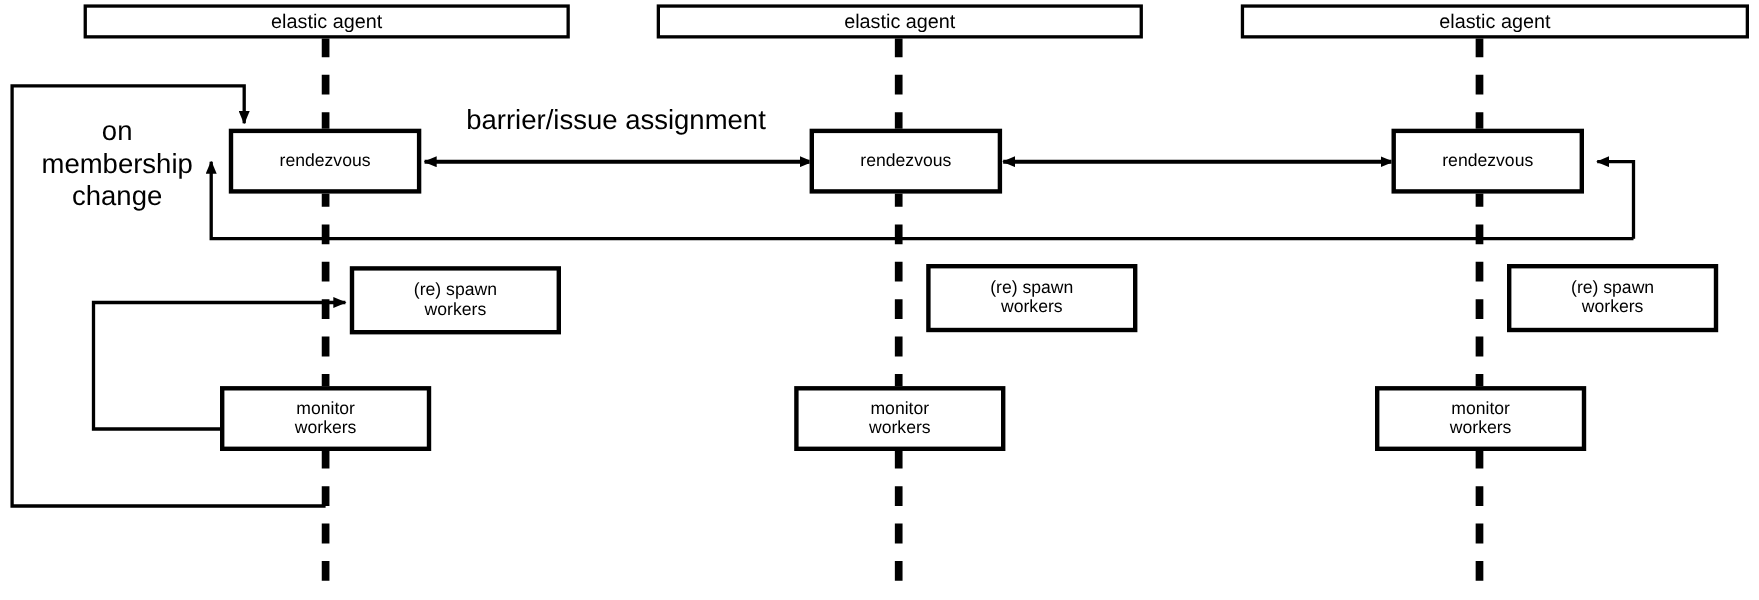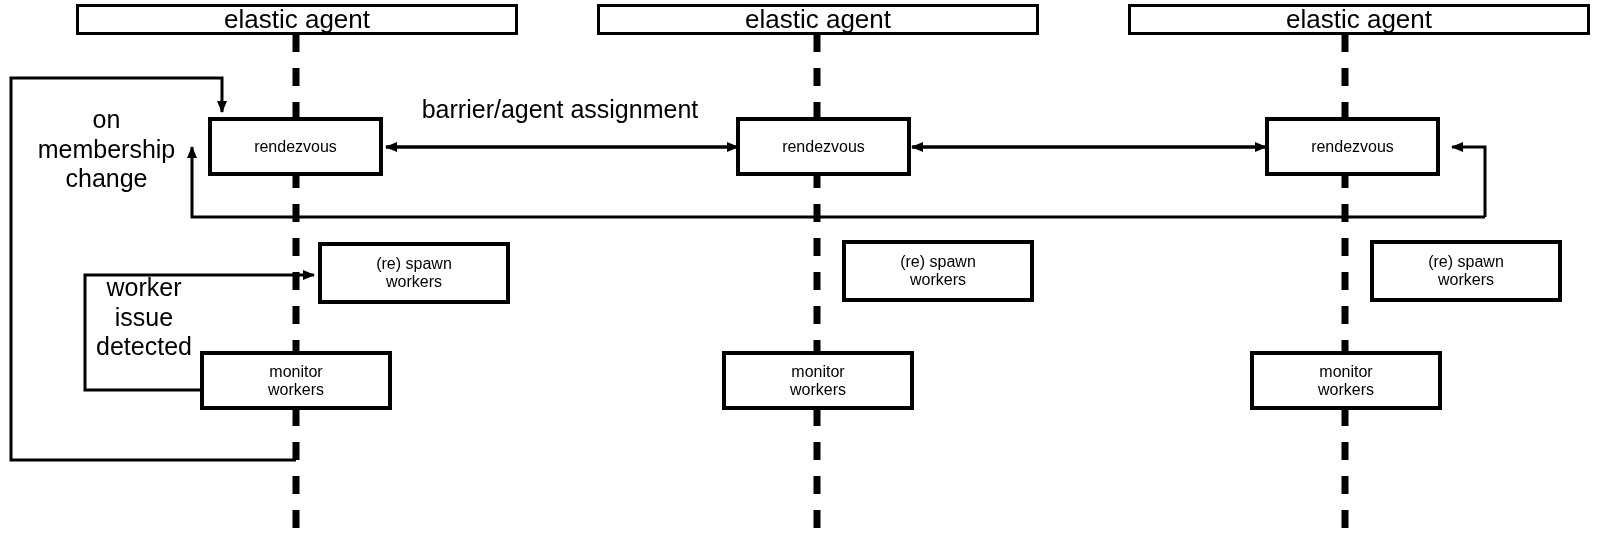--- a/index.html
+++ b/index.html
@@ -31,21 +31,21 @@
     align-items: center;
     justify-content: center;
     text-align: center;
     color: #000000;
     line-height: 1.12;
     font-size: 16px;
     z-index: 5;
   }
   .node-box.agent {
     border-width: 3px;
-    font-size: 26px;
+    font-size: 18px;
   }
   .free-label {
     position: absolute;
     text-align: center;
     color: #000000;
     font-size: 25px;
     line-height: 1.18;
     white-space: pre-line;
     z-index: 6;
   }
@@ -142,19 +142,16 @@
 
   <div class="node-box" style="left:1250px; top:351px; width:192px; height:59px;">
     <span style="white-space:pre-line;">monitor
 workers</span>
   </div>
 
   <div class="free-label" style="left:24px; top:105px; width:165px;">on
 membership
 change</div>
 
-  <div class="free-label single" style="left:400px; top:95px; width:320px;">barrier/agent assignment</div>
+  <div class="free-label single" style="left:400px; top:95px; width:320px;">barrier/issue assignment</div>
 
-  <div class="free-label" style="left:90px; top:273px; width:108px;">worker
-issue
-detected</div>
 
 </div>
 
 </body></html>

